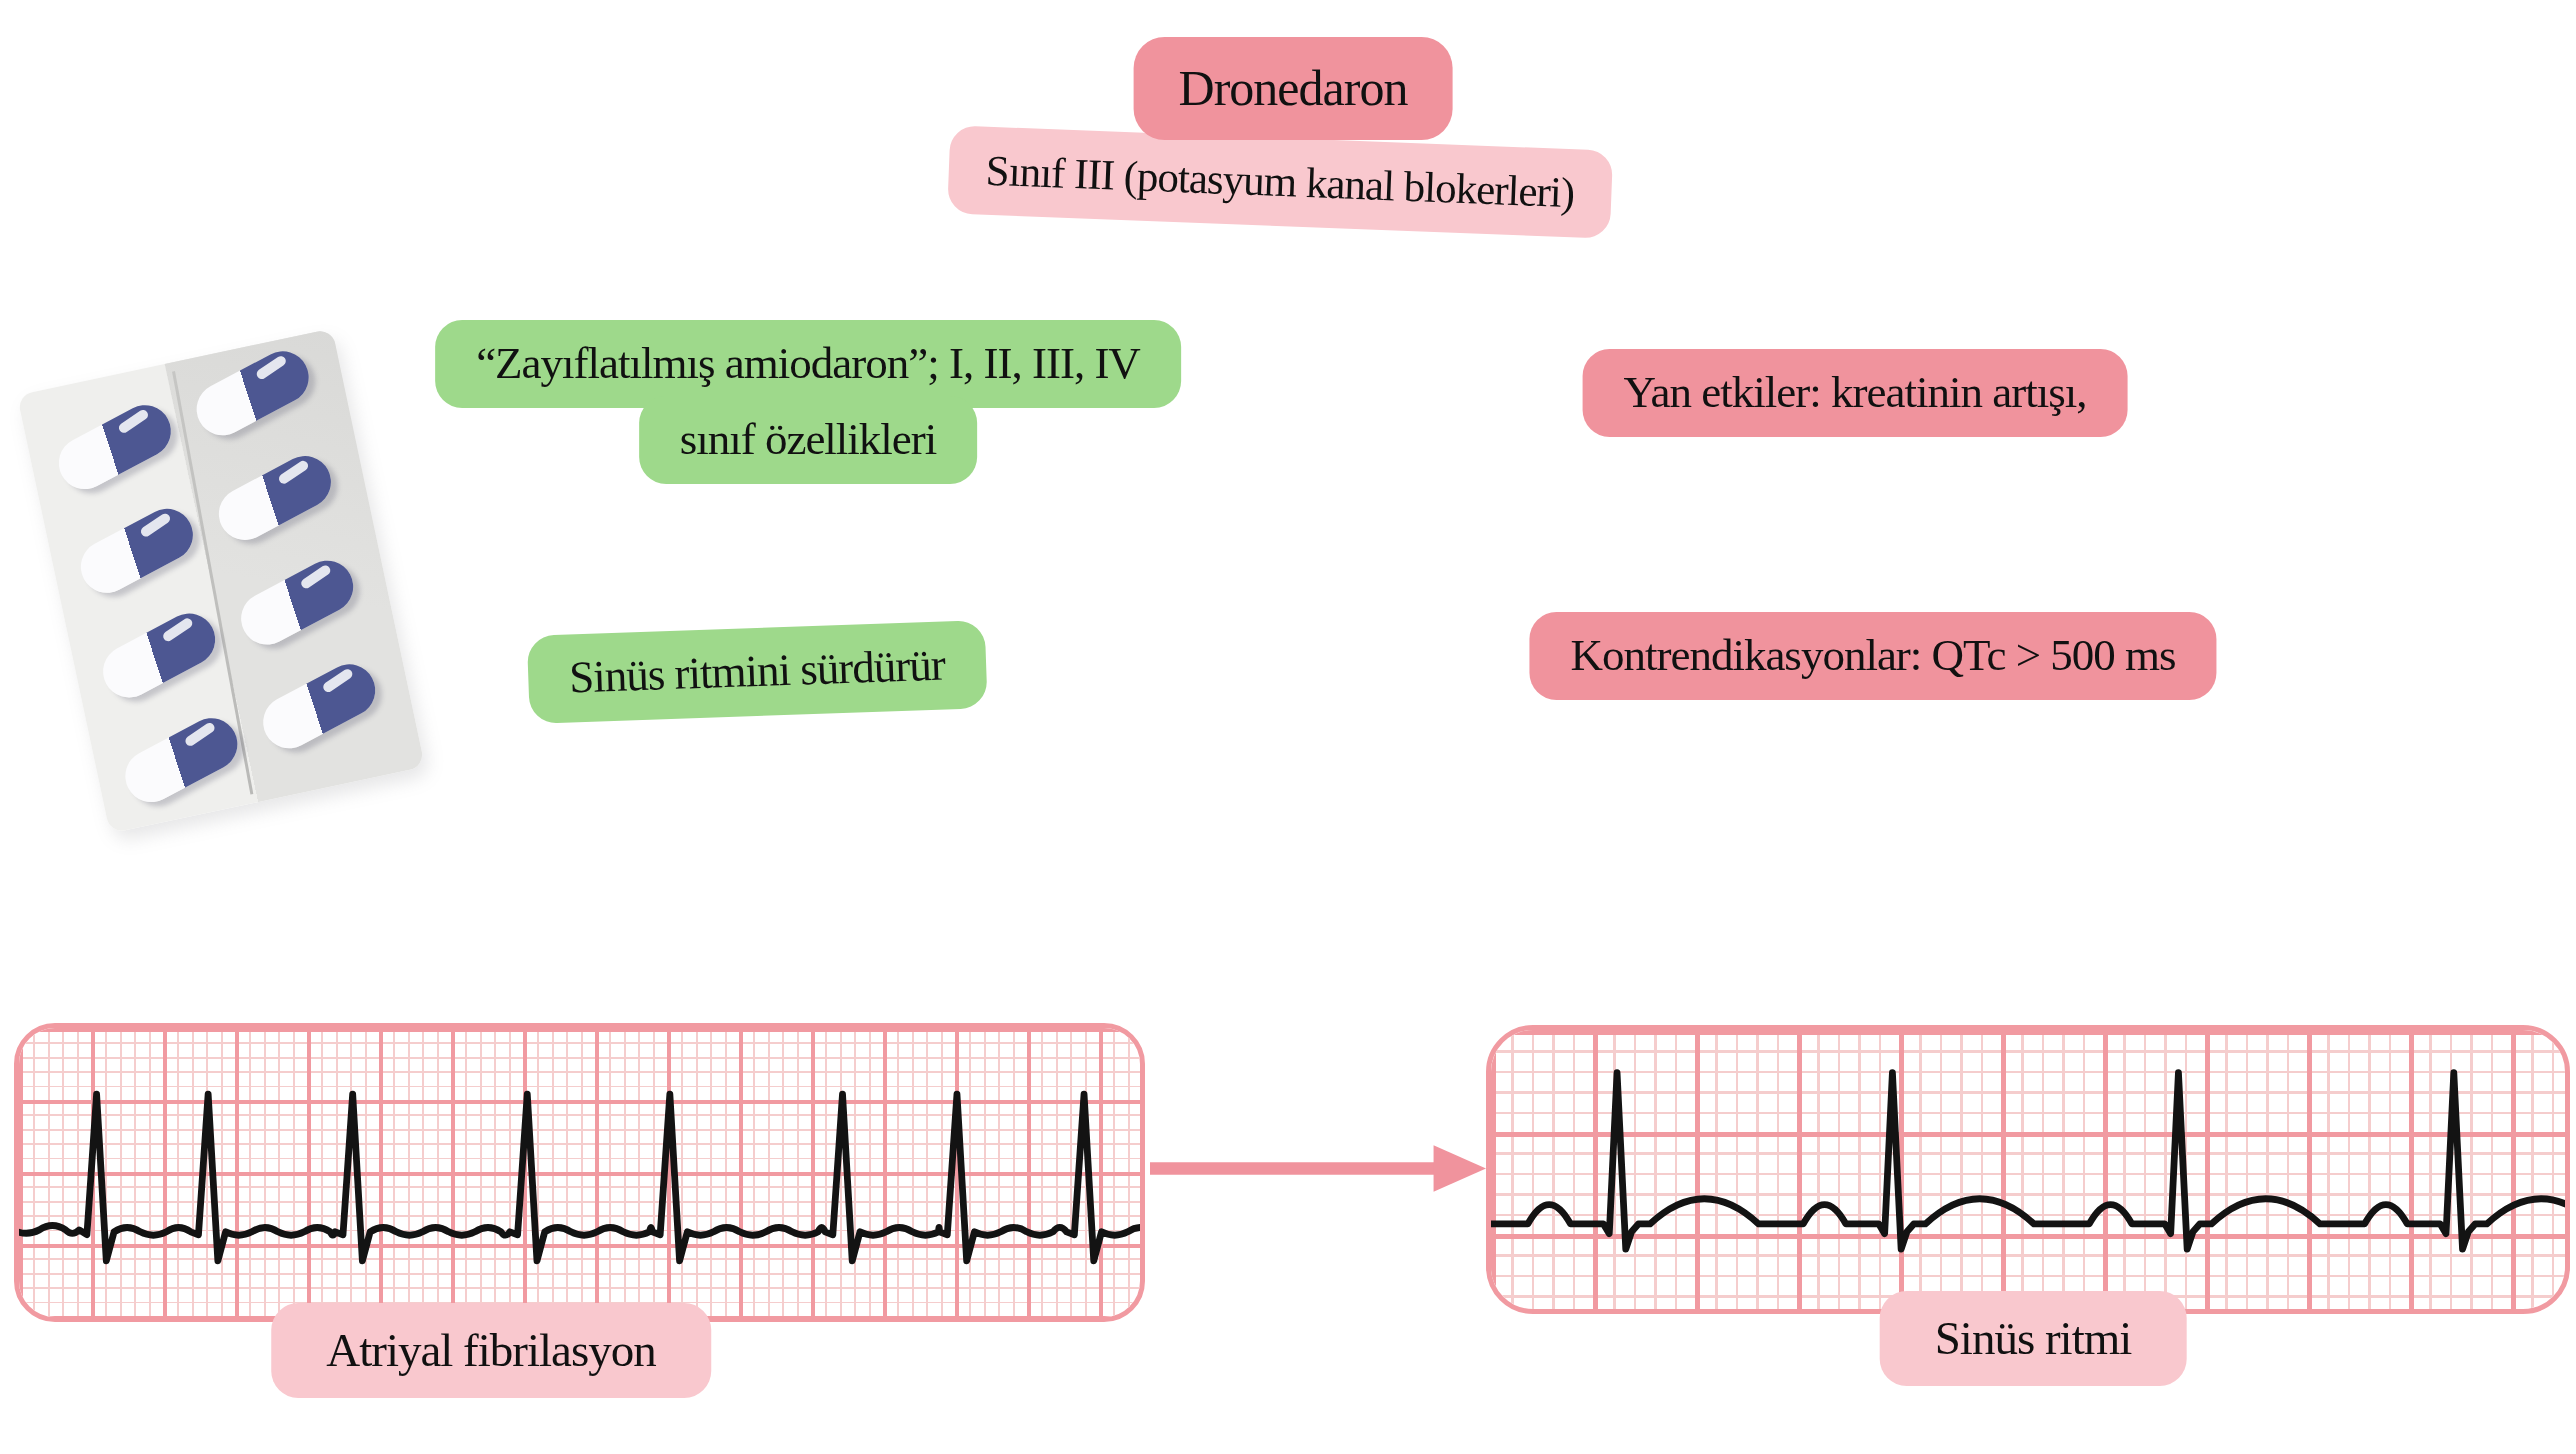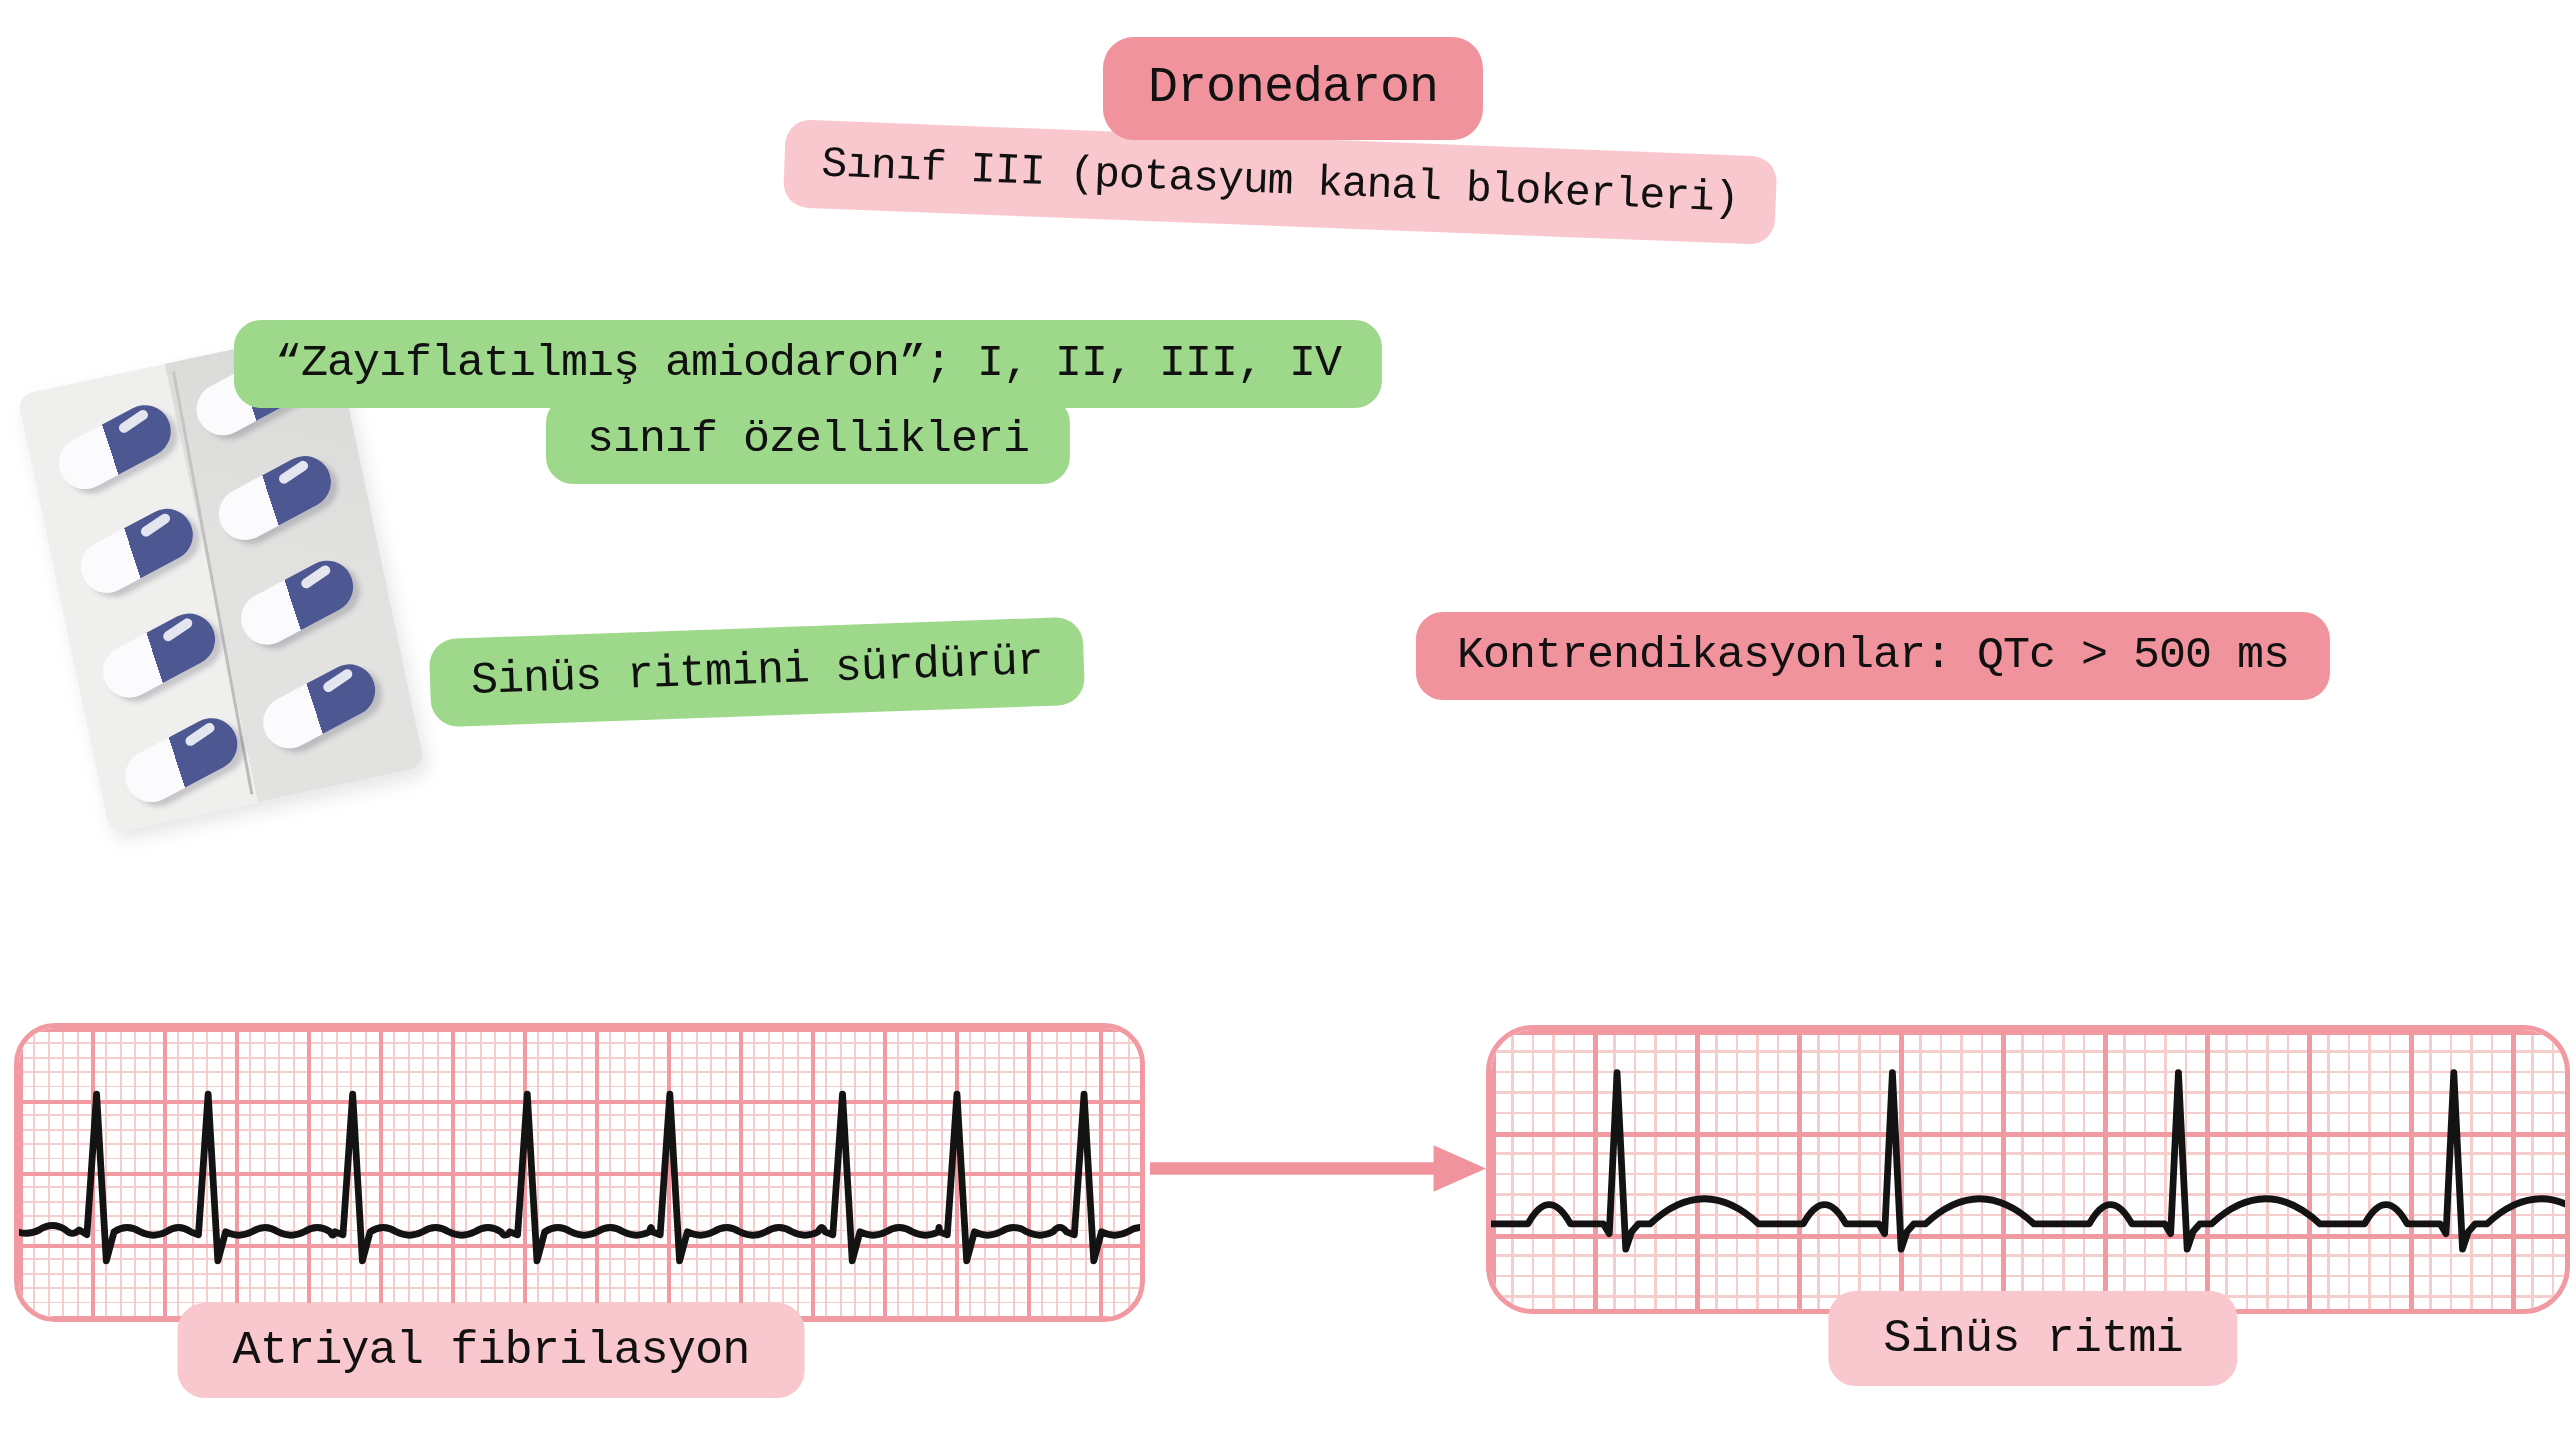--- a/index.html
+++ b/index.html
@@ -1,18 +1,18 @@
 <!DOCTYPE html>
 <html><head>
 <meta charset="utf-8">
 <style>
   html,body{margin:0;padding:0;background:#ffffff;}
   #canvas{
     position:relative;width:2576px;height:1399px;background:#ffffff;
-    font-family:Liberation Mono, monospace;color:#111;overflow:hidden;
+    font-family:Liberation Serif, serif;color:#111;overflow:hidden;
   }
   
   .badge{position:absolute;width:max-content;line-height:1.05;letter-spacing:-1px;white-space:nowrap;}
   .title-badge{
     left:1293px;top:37px;transform:translateX(-50%);
     background:var(--salmon);font-size:50px;padding:25px 45px;border-radius:31px;z-index:6;
   }
   .subtitle-badge{
     left:1280px;top:138px;transform:translateX(-50%) rotate(2.2deg);
     background:var(--lightpink);font-size:43px;padding:21.3px 37px;border-radius:25px;z-index:5;
@@ -100,20 +100,21 @@
 
   <div class="note note-mechanism">
     <div class="note-line">“Zayıflatılmış amiodaron”; I, II, III, IV</div>
     <div class="note-line">sınıf özellikleri</div>
   </div>
   <div class="note note-effect">
     <div class="note-line">Sinüs ritmini sürdürür</div>
   </div>
 
   <div class="note salmon note-side-effects">
+    <div class="note-line">Yan etkiler: kreatinin artışı,</div>
   </div>
   <div class="note salmon note-contra">
     <div class="note-line">Kontrendikasyonlar: QTc &gt; 500 ms</div>
   </div>
 
 
   <div class="pack">
     <div class="pack-fold"></div>
     <div class="pack-crease"></div>
     <div id="capsules">

